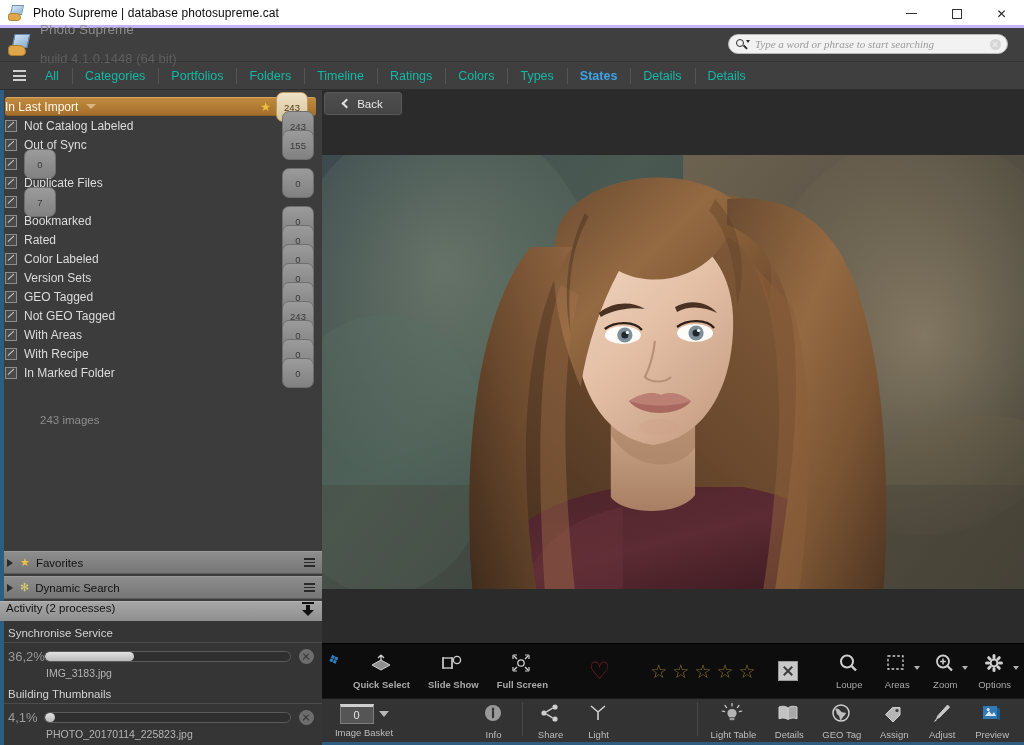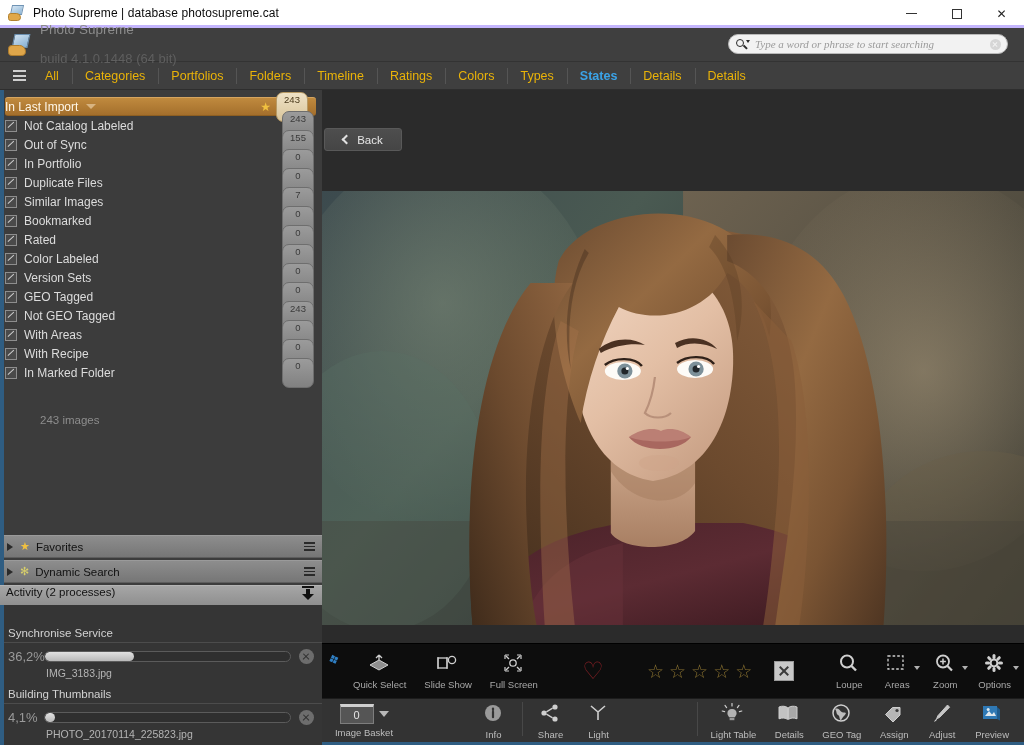--- a/index.html
+++ b/index.html
@@ -91,21 +91,21 @@
 
   
   .tabsbar {
     height: 28px; background: #3f3f3f; display: flex; align-items: center;
     border-bottom: 1px solid #2e2e2e;
   }
   .hamb { width: 26px; display: flex; flex-direction: column; gap: 2.5px; align-items: center; margin-left: 6px; }
   .hamb i { display: block; width: 13px; height: 2px; background: #cfcfcf; }
   .tab {
     position: relative; padding: 0 13px; height: 28px; display: flex; align-items: center;
-    font-size: 12.5px; color: #eab308; cursor: default; white-space: nowrap;
+    font-size: 12.5px; color: #14b8a6; cursor: default; white-space: nowrap;
   }
   .tab + .tab:before {
     content: ""; position: absolute; left: 0; top: 6px; bottom: 6px; width: 1px; background: #555;
   }
   .tab.active { color: #3ba3e8; font-weight: bold; }
 
   
   .body { display: flex; height: 655px; }
 
   
@@ -133,21 +133,21 @@
   .state-row.sel .state-name { color: #fff7e8; }
   .dropcaret {
     width: 0; height: 0; border-left: 5px solid transparent; border-right: 5px solid transparent;
     border-top: 5px solid #d8b481; margin-left: 8px; margin-right: 6px; flex: none;
   }
   .fav-star { color: #f0c040; font-size: 12px; margin-right: 5px; flex: none; }
   .count {
     min-width: 32px; height: 30px; border-radius: 7px; font-size: 9.5px; text-align: center;
     line-height: 13px; flex: none;
     background: linear-gradient(#9b9b9b,#818181); color: #3a3a3a;
-    border: 1px solid #6e6e6e; padding: 0 5px;
+    border: 1px solid #6e6e6e; padding: 8px 5px;
   }
   .state-row.sel .count {
     background: linear-gradient(#efe2c6,#d8c49a); color: #4a3a1c; border-color: #b89a64;
   }
   .img-count { font-size: 11.5px; color: #8d8d8d; padding: 32px 0 0 40px; }
   .sb-spacer { flex: 1; }
 
   .panel-bar {
     height: 23px; background: linear-gradient(#8d8d8d,#767676); border-top: 1px solid #9a9a9a;
     border-bottom: 1px solid #5d5d5d; display: flex; align-items: center; padding: 0 7px;
@@ -168,21 +168,21 @@
   }
   .activity-bar .a-label { font-size: 11.5px; color: #111; flex: 1; }
   .dl-ico { width: 16px; height: 15px; position: relative; }
   .dl-ico .bar { position: absolute; left: 2px; top: 0; width: 12px; height: 2px; background: #111; }
   .dl-ico .stem { position: absolute; left: 6px; top: 3px; width: 4px; height: 6px; background: #111; }
   .dl-ico .head {
     position: absolute; left: 2px; top: 8px; width: 0; height: 0;
     border-left: 6px solid transparent; border-right: 6px solid transparent; border-top: 6px solid #111;
   }
 
-  .activity-body { background: #353535; flex: none; padding-top: 18px; }
+  .activity-body { background: #353535; flex: none; padding-top: 2px; }
   .proc-title {
     font-size: 11.5px; color: #d2d2d2; padding: 4px 0 3px 8px;
     border-bottom: 1px solid #4c4c4c;
   }
   .proc-row { display: flex; align-items: center; padding: 6px 8px 0 8px; }
   .proc-pct { font-size: 13px; color: #9a9a9a; width: 36px; flex: none; }
   .proc-track {
     flex: 1; height: 11px; border-radius: 6px; background: #2f2f2f; border: 1px solid #5b5b5b;
     position: relative; overflow: hidden;
   }
@@ -196,21 +196,21 @@
   }
   .proc-x:before, .proc-x:after {
     content: ""; position: absolute; left: 3.4px; top: 6.9px; width: 8px; height: 1.4px; background: #2f2f2f;
   }
   .proc-x:before { transform: rotate(45deg); }
   .proc-x:after { transform: rotate(-45deg); }
   .proc-file { font-size: 10.5px; color: #b4b4b4; padding: 3px 0 5px 46px; }
 
   
   .viewer { flex: 1; background: #2b2b2b; position: relative; display: flex; flex-direction: column; }
-  .backbar { height: 28px; position: relative; margin-top: 36px; }
+  .backbar { height: 28px; position: relative; }
   .back-btn {
     position: absolute; left: 2px; top: 2px; width: 78px; height: 23px;
     background: linear-gradient(#4e4e4e,#454545); border: 1px solid #595959; border-radius: 3px;
     display: flex; align-items: center; justify-content: center; gap: 7px;
   }
   .back-btn .chev {
     width: 7px; height: 7px; border-left: 2px solid #e0e0e0; border-bottom: 2px solid #e0e0e0;
     transform: rotate(45deg); flex: none;
   }
   .back-btn span { font-size: 11.5px; color: #e6e6e6; }
@@ -369,31 +369,29 @@
             <span class="state-name">Not Catalog Labeled</span>
             <span class="count">243</span>
           </div>
           <div class="state-row">
             <span class="chk cb"></span>
             <span class="state-name">Out of Sync</span>
             <span class="count">155</span>
           </div>
           <div class="state-row">
             <span class="chk cb"></span>
-            <span class="state-name">In Portfolio</span>
             <span class="count">0</span>
           </div>
           <div class="state-row">
             <span class="chk cb"></span>
             <span class="state-name">Duplicate Files</span>
             <span class="count">0</span>
           </div>
           <div class="state-row">
             <span class="chk cb"></span>
-            <span class="state-name">Similar Images</span>
             <span class="count">7</span>
           </div>
           <div class="state-row">
             <span class="chk cb"></span>
             <span class="state-name">Bookmarked</span>
             <span class="count">0</span>
           </div>
           <div class="state-row">
             <span class="chk cb"></span>
             <span class="state-name">Rated</span>
@@ -609,21 +607,21 @@
 
             <path d="M392 44 C418 72 424 110 414 150 C412 108 404 74 386 56 Z" fill="#56392353"></path>
             <path d="M262 58 C244 96 240 140 248 178 C244 134 248 92 266 62 Z" fill="#3f2a1b66"></path>
           </svg>
         </div>
       </div>
 
       <div class="toolbar1">
         <span class="pin">❖</span>
         <div style="width:22px"></div>
-        <div id="tb1-left" style="display:flex;align-items:flex-start;">
+        <div id="tb1-left" style="display:flex;align-items:flex-start;font-weight:bold;">
             <div class="tb-item">
               <span class="ico"><svg width="24" height="22" viewBox="0 0 24 22" fill="none">
                   <path d="M3 13 L12 8 L21 13 L12 18 Z" fill="#8f8f8f" stroke="#cfcfcf" stroke-width="1"></path>
                   <path d="M12 8 L12 3 M12 3 L9 6 M12 3 L15 6" stroke="#cfcfcf" stroke-width="1.3"></path>
                 </svg></span>
               <span class="lbl">Quick Select</span>
             </div>
             <div class="tb-item">
               <span class="ico"><svg width="24" height="22" viewBox="0 0 24 22" fill="none">
                   <rect x="3" y="6" width="9" height="10" stroke="#cfcfcf" stroke-width="1.3"></rect>

